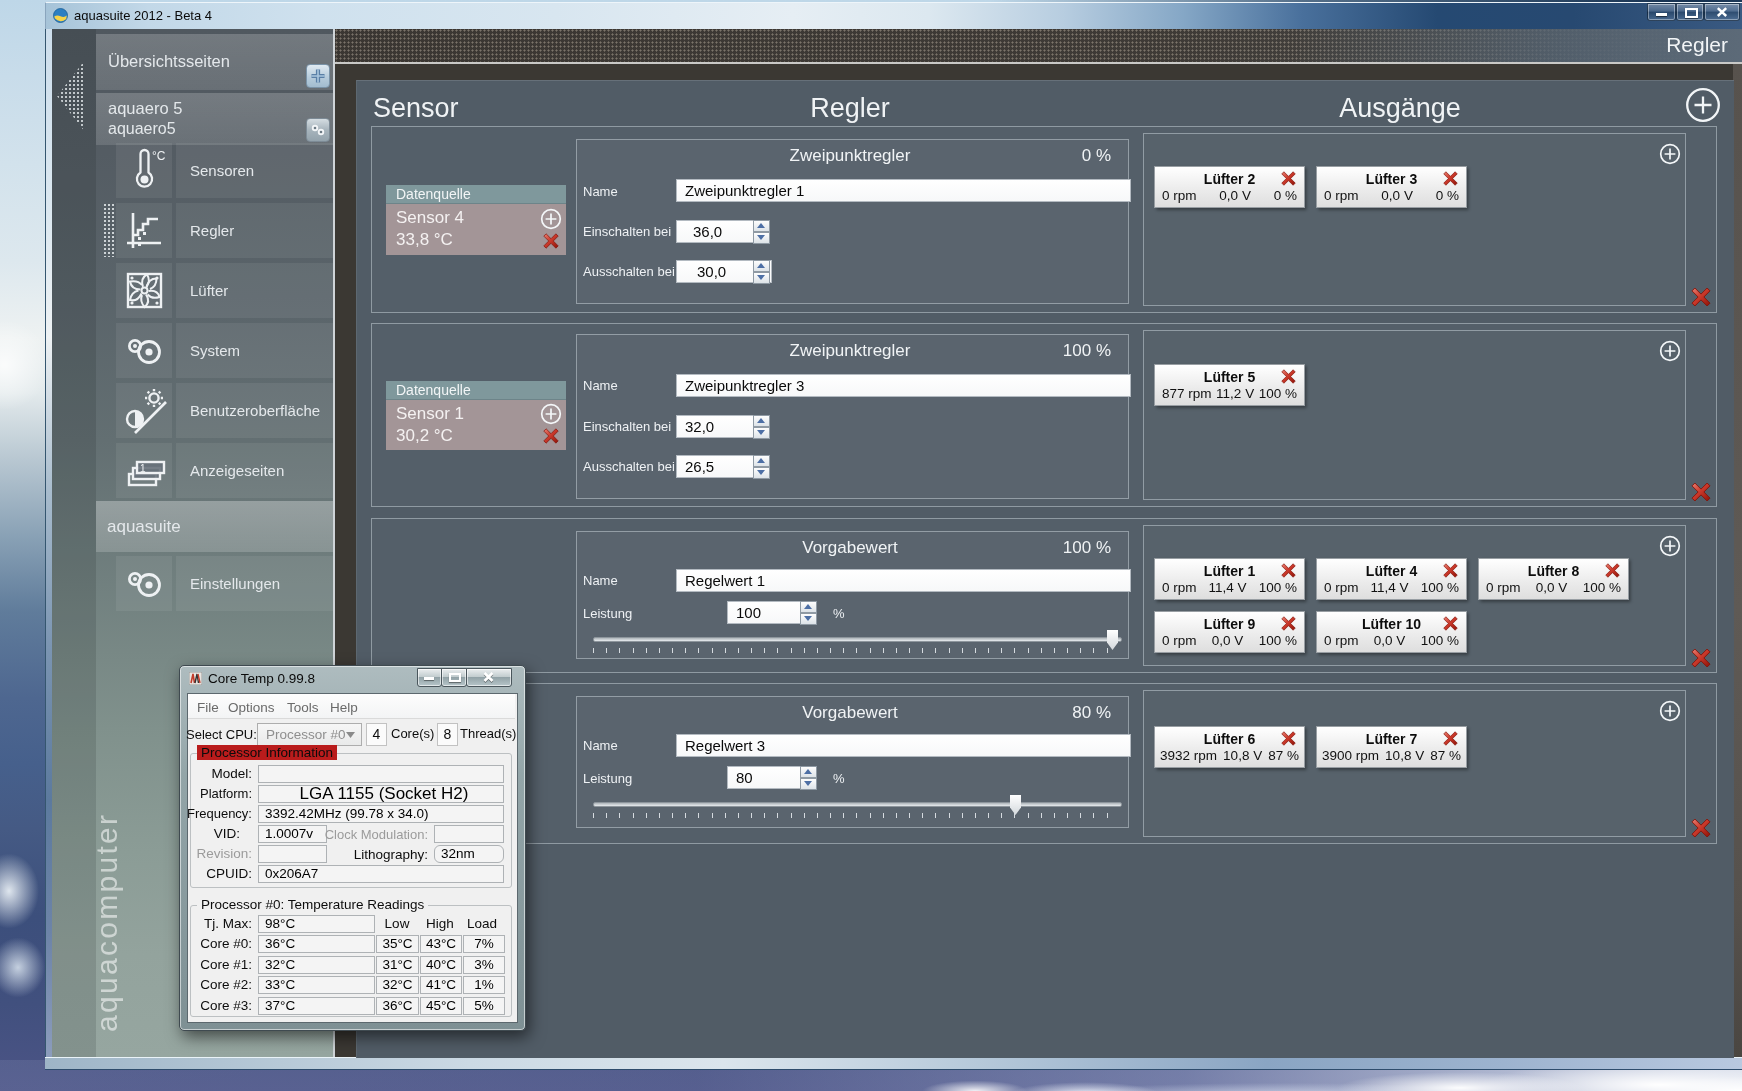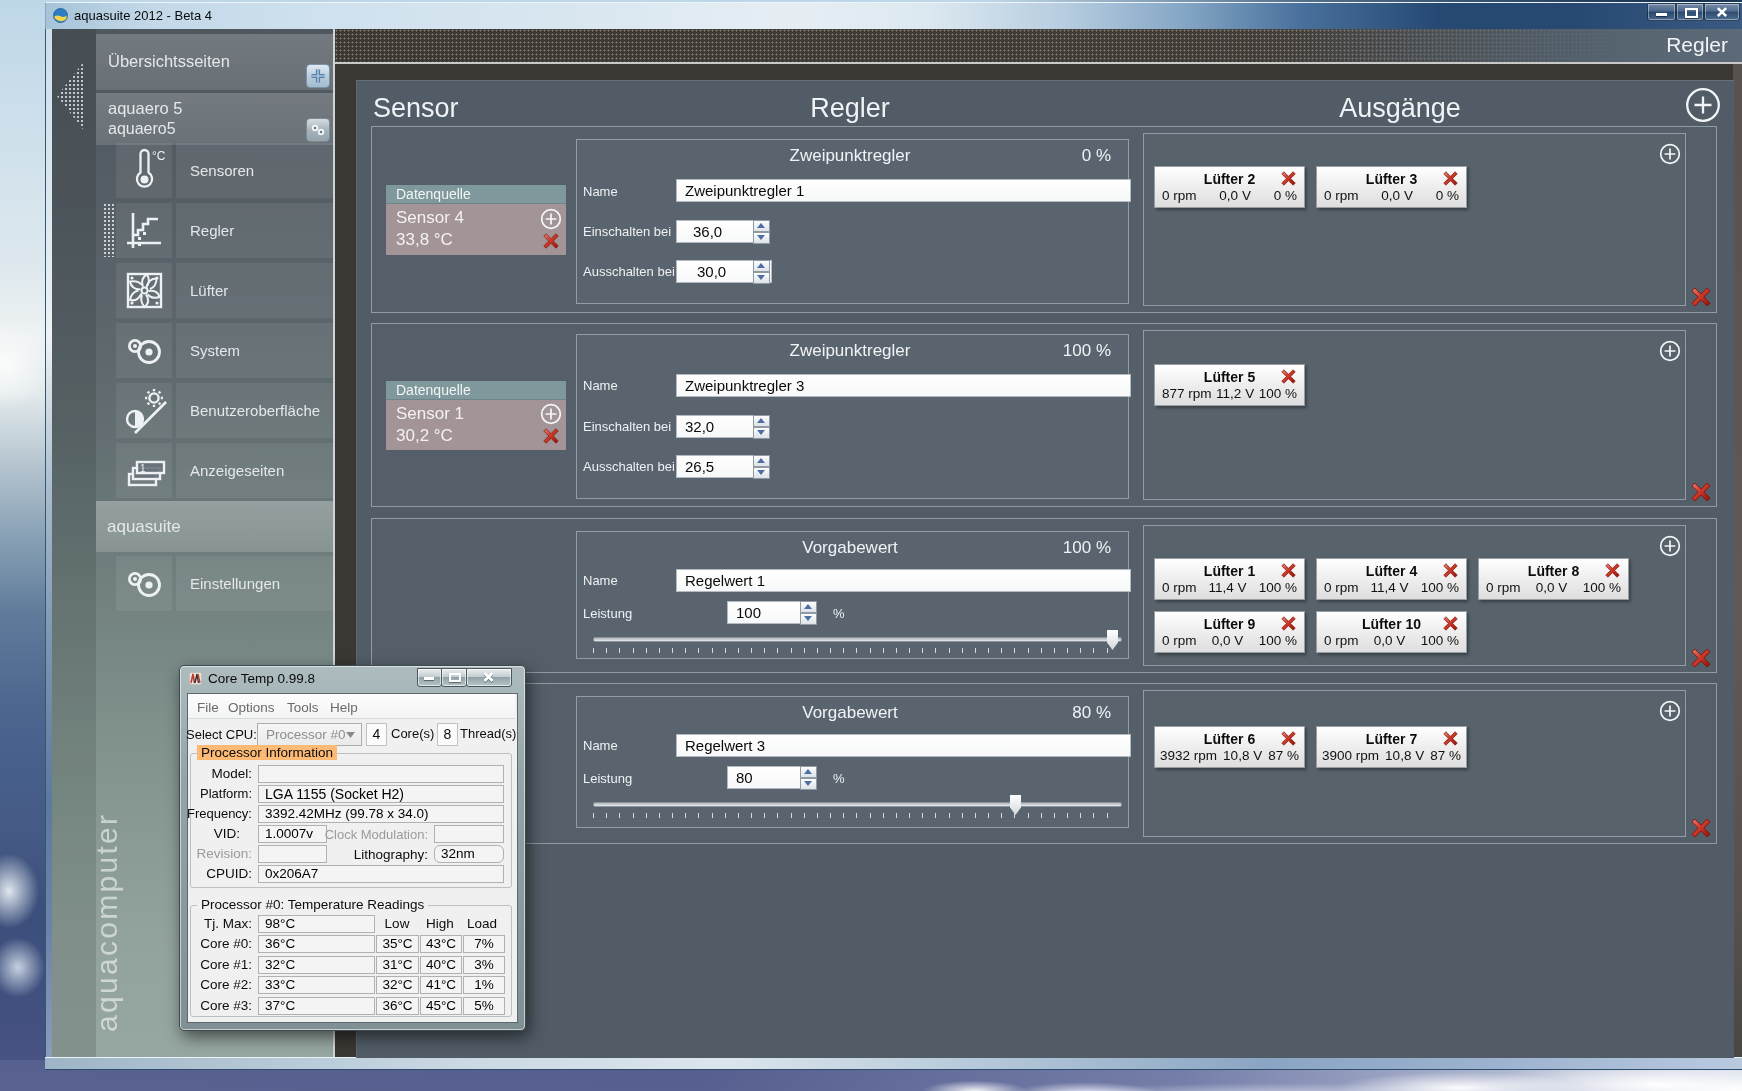--- a/index.html
+++ b/index.html
@@ -535,25 +535,25 @@
   <svg class="abs" style="right:6px;top:8px;" width="9" height="6" viewBox="0 0 9 6">
       <path d="M0,0 h9 l-4.5,6 Z" fill="#8a8a8a"></path>
     </svg>
 </div>
 <div class="abs" style="left:366px;top:723px;width:19px;height:21px;background:#fbfbfb;border:1px solid #c2c2c2;text-align:center;line-height:21px;font-size:14px;color:#0c0c0c;">4</div>
 <div class="abs ct" style="left:391px;top:726px;font-size:13px;">Core(s)</div>
 <div class="abs" style="left:437px;top:723px;width:19px;height:21px;background:#fbfbfb;border:1px solid #c2c2c2;text-align:center;line-height:21px;font-size:14px;color:#0c0c0c;">8</div>
 <div class="abs ct" style="left:460px;top:726px;font-size:13px;">Thread(s)</div>
 
 <div class="abs" style="left:190px;top:753px;width:320px;height:133px;border:1px solid #bcc0c2;border-radius:3px;"></div>
-<div class="abs ct" style="left:197px;top:745px;background:#fdba74;padding:0 4px;">Processor Information</div>
+<div class="abs ct" style="left:197px;top:745px;background:#b91c1c;padding:0 4px;">Processor Information</div>
 <div class="abs ct" style="left:190px;top:766px;width:62px;text-align:right;">Model:</div>
 <div class="abs ctbox" style="left:258px;top:765px;width:244px;height:16px;"></div>
 <div class="abs ct" style="left:178px;top:786px;width:74px;text-align:right;font-size:13px;">Platform:</div>
-<div class="abs ctbox" style="left:258px;top:785px;width:244px;height:16px;font-size:14px;line-height:16px;"><span style="margin-left:6px;">LGA 1155 (Socket H2)</span></div>
+<div class="abs ctbox" style="left:258px;top:785px;width:244px;height:16px;font-size:17px;line-height:16px;text-align:center;"><span style="margin-left:6px;">LGA 1155 (Socket H2)</span></div>
 <div class="abs ct" style="left:176px;top:806px;width:76px;text-align:right;font-size:13px;">Frequency:</div>
 <div class="abs ctbox" style="left:258px;top:805px;width:244px;height:16px;font-size:13.5px;line-height:16px;"><span style="margin-left:6px;">3392.42MHz (99.78 x 34.0)</span></div>
 <div class="abs ct" style="left:202px;top:826px;width:50px;text-align:center;">VID:</div>
 <div class="abs ctbox" style="left:258px;top:825px;width:67px;height:16px;font-size:13.5px;line-height:16px;"><span style="margin-left:6px;">1.0007v</span></div>
 <div class="abs ct gray" style="left:322px;top:827px;width:106px;text-align:right;font-size:13px;">Clock Modulation:</div>
 <div class="abs ctbox" style="left:434px;top:825px;width:68px;height:16px;"></div>
 <div class="abs ct gray" style="left:182px;top:846px;width:70px;text-align:right;">Revision:</div>
 <div class="abs ctbox" style="left:258px;top:845px;width:67px;height:16px;"></div>
 <div class="abs ct" style="left:330px;top:847px;width:98px;text-align:right;">Lithography:</div>
 <div class="abs ctbox" style="left:434px;top:845px;width:68px;height:16px;font-size:13.5px;line-height:16px;border-radius:6px;"><span style="margin-left:6px;">32nm</span></div>

